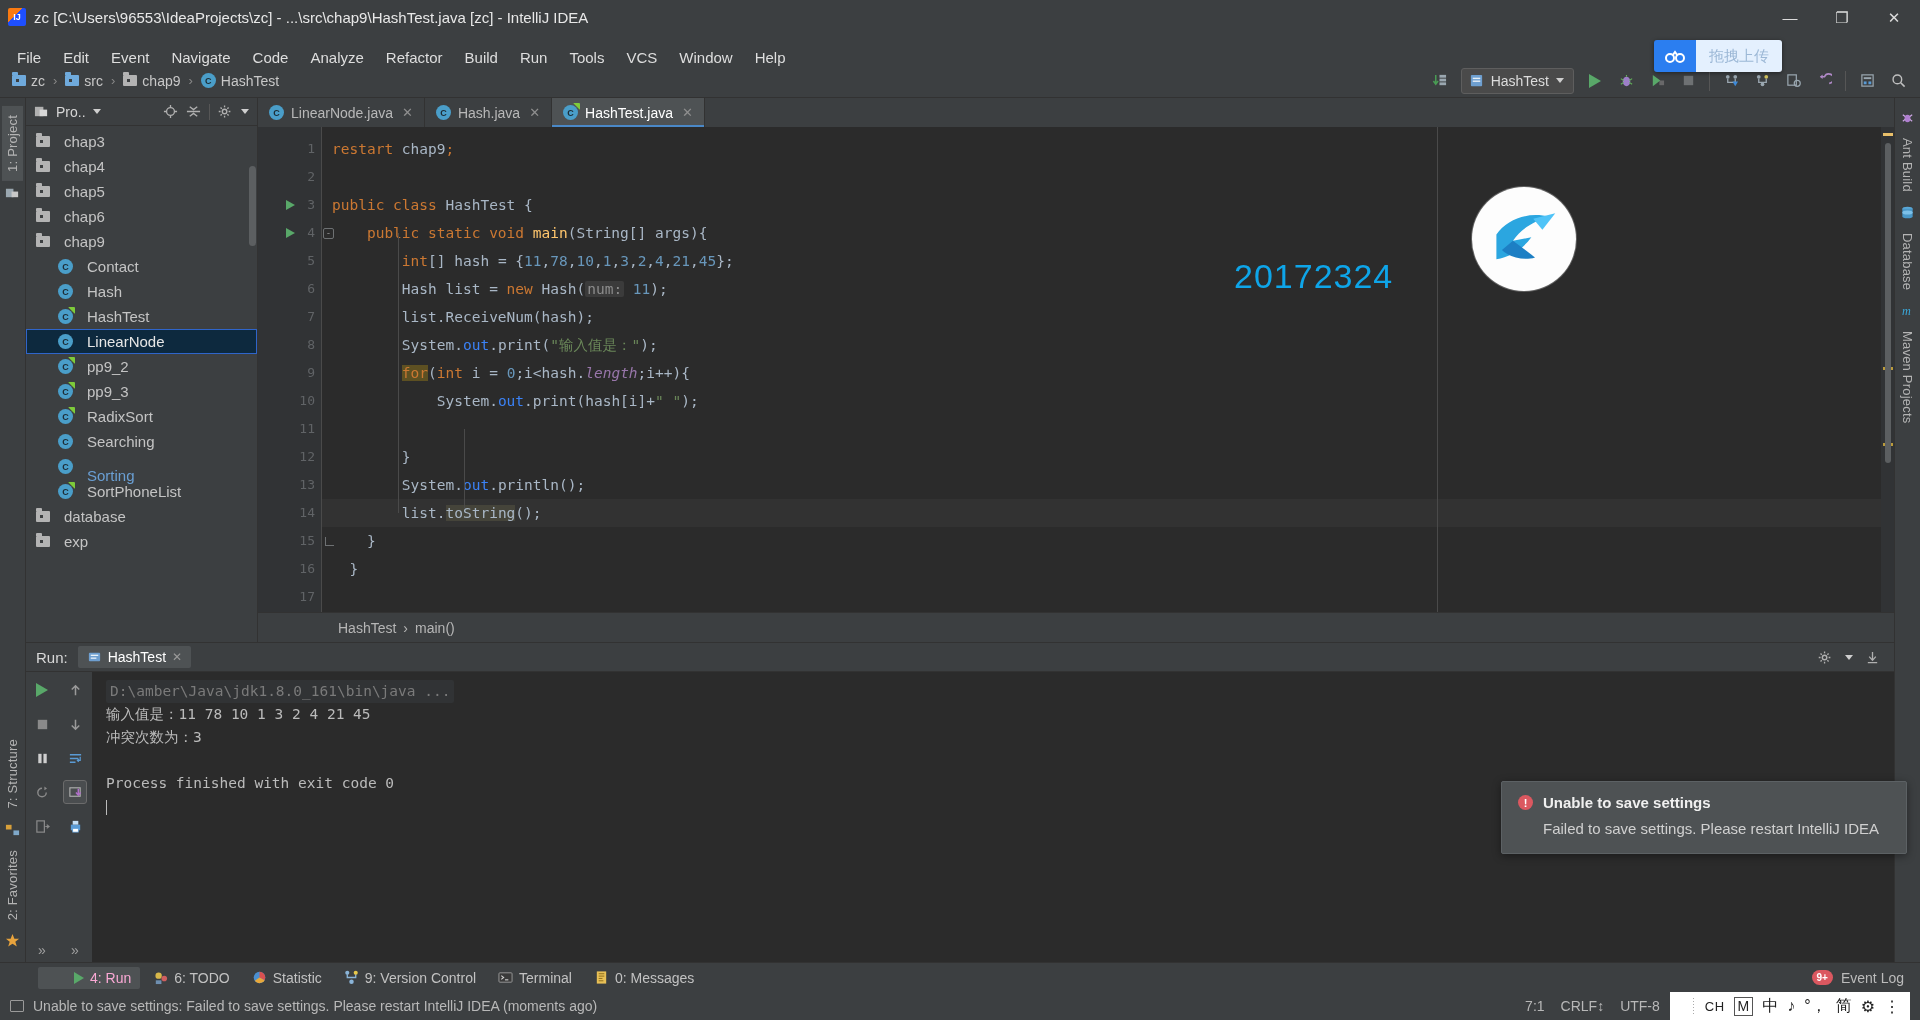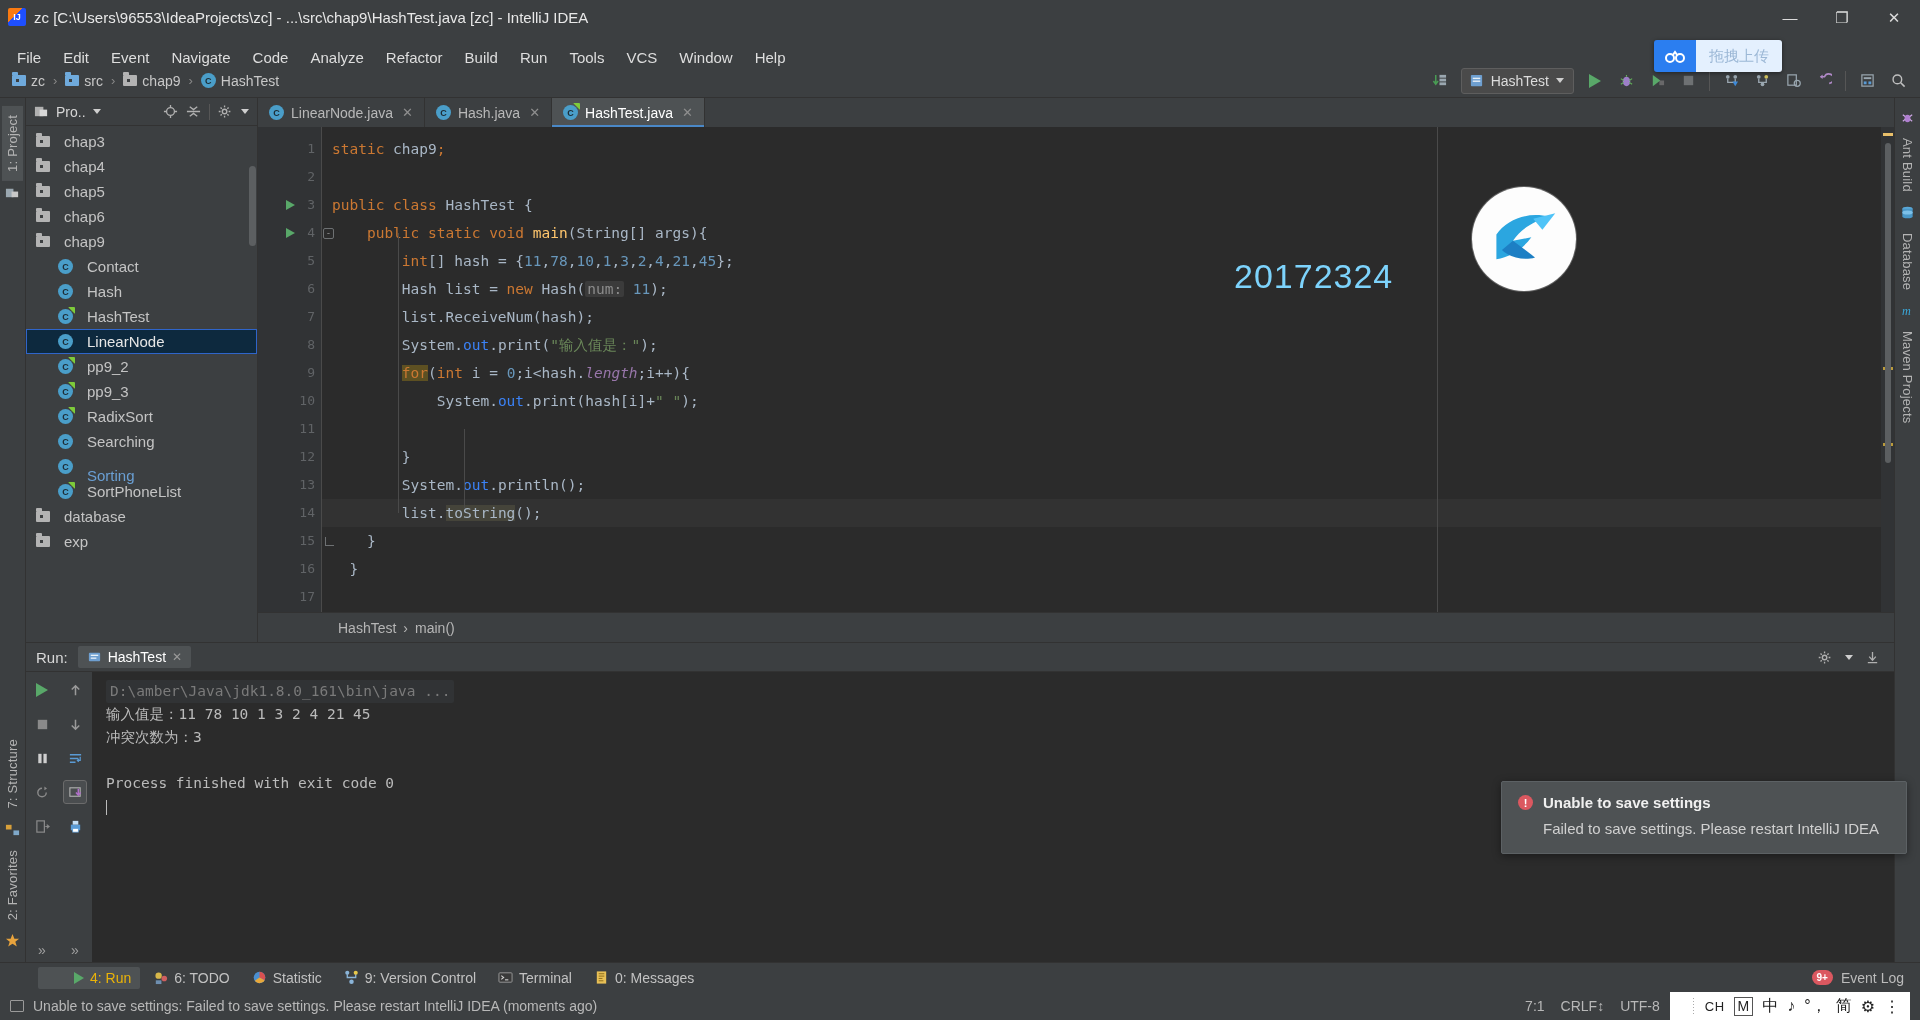--- a/index.html
+++ b/index.html
@@ -194,21 +194,21 @@
   .cls { color: #a9b7c6; }
   .fld { color: #9876aa; font-style: italic; }
   .stat { color: #3b82f6; }
   .hint { background: #3b3b3b; color: #8c8c8c; border-radius: 2px; padding: 0 2px; }
   .sel-word { background: #5d5022; }
   .sel-word2 { background: #45443a; color: #a9b7c6; }
   .indent-guide {
     position: absolute; width: 1px; background: #4a4a4a;
   }
   .wm-number {
-    position: absolute; left: 912px; top: 130px; font-size: 34px; color: #7dd3fc;
+    position: absolute; left: 912px; top: 130px; font-size: 34px; color: #0ea5e9;
     font-family: "Liberation Sans", sans-serif; letter-spacing: 1px; z-index: 5;
   }
   .wm-bird {
     position: absolute; left: 1150px; top: 60px; width: 104px; height: 104px;
     border-radius: 50%; background: #fdfdfd; z-index: 5; display: flex; align-items: center; justify-content: center;
     box-shadow: 0 0 0 1px rgba(255,255,255,.25);
   }
 
   
   .editor-right-strip {
@@ -268,21 +268,21 @@
 
   
   .tool-tabs {
     height: 30px; flex: 0 0 30px; background: #3c3f41; display: flex; align-items: center;
     padding-left: 38px; gap: 4px; border-top: 1px solid #323232;
   }
   .ttab {
     display: flex; align-items: center; gap: 6px; padding: 3px 9px; font-size: 14px; color: #c2c2c2;
     border-radius: 2px;
   }
-  .ttab.active { background: #4e5254; color: #eab308; padding-left: 36px; }
+  .ttab.active { background: #4e5254; color: #f9a8d4; padding-left: 36px; }
   .tool-tabs-right { margin-left: auto; display: flex; align-items: center; gap: 8px; padding-right: 16px; }
   .evt-badge {
     background: #db5860; color: #fff; font-size: 10px; font-weight: bold; border-radius: 8px;
     padding: 1px 5px; line-height: 13px;
   }
 
   
   .statusbar {
     height: 28px; flex: 0 0 28px; background: #3c3f41; display: flex; align-items: center;
     padding: 0 10px; gap: 10px; font-size: 14px; color: #b8b8b8; position: relative;
@@ -628,21 +628,21 @@
               <div class="gln">12</div>
               <div class="gln">13</div>
               <div class="gln">14</div>
               <div class="gln"><span>15</span><span class="foldend"></span></div>
               <div class="gln">16</div>
               <div class="gln">17</div>
               <div class="gutter-edge"></div>
             </div>
 
             <div class="code-area">
-              <div class="cline"><span class="kw">static</span> chap9<span style="color:#cc7832">;</span></div>
+              <div class="cline"><span class="kw">restart</span> chap9<span style="color:#cc7832">;</span></div>
               <div class="cline"></div>
               <div class="cline"><span class="kw">public class</span> <span class="cls">HashTest</span> {</div>
               <div class="cline">    <span class="kw">public static void</span> <span style="color:#ffc66d">main</span>(String[] args){</div>
               <div class="cline">        <span class="kw">int</span>[] hash = {<span class="num">11</span>,<span class="num">78</span>,<span class="num">10</span>,<span class="num">1</span>,<span class="num">3</span>,<span class="num">2</span>,<span class="num">4</span>,<span class="num">21</span>,<span class="num">45</span>};</div>
               <div class="cline">        Hash list = <span class="kw">new</span> Hash(<span class="hint">num:</span> <span class="num">11</span>);</div>
               <div class="cline">        list.ReceiveNum(hash);</div>
               <div class="cline">        System.<span class="stat">out</span>.print(<span class="str">"输入值是："</span>);</div>
               <div class="cline">        <span class="sel-word kw">for</span>(<span class="kw">int</span> i = <span class="num">0</span>;i&lt;hash.<span class="fld">length</span>;i++){</div>
               <div class="cline">            System.<span class="stat">out</span>.print(hash[i]+<span class="str">" "</span>);</div>
               <div class="cline"></div>

